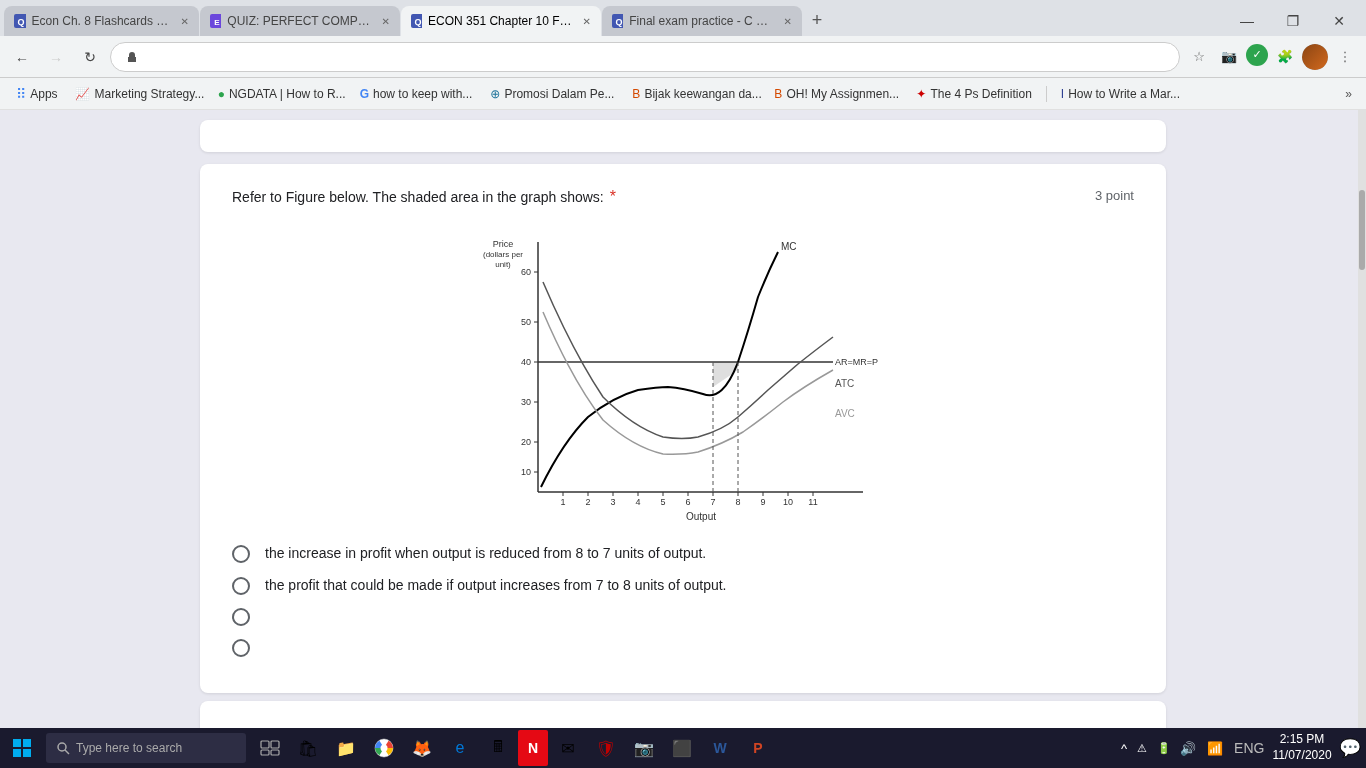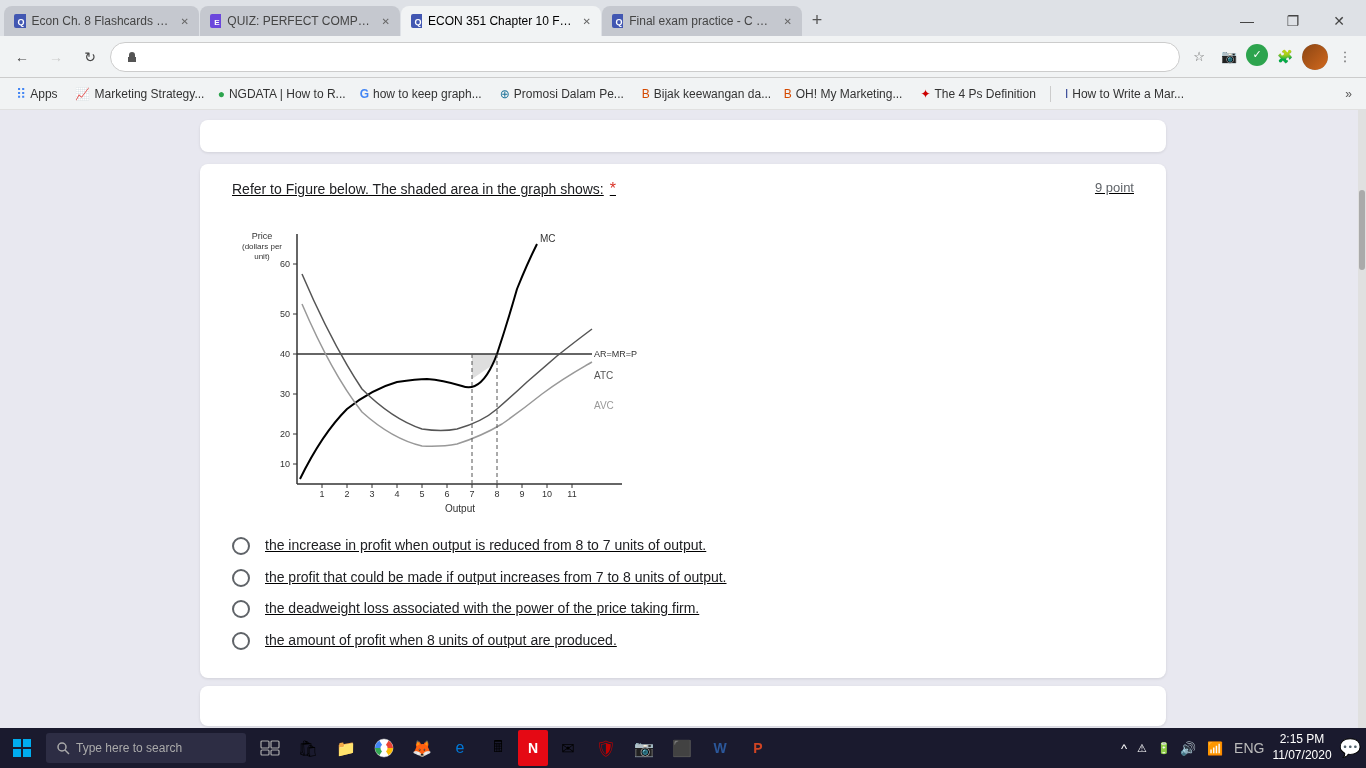--- a/index.html
+++ b/index.html
@@ -25,28 +25,28 @@
     .bookmarks-bar { background: #f1f3f4; display: flex; align-items: center; padding: 2px 8px; gap: 2px; height: 32px; border-bottom: 1px solid #e0e0e0; font-size: 12px; overflow: hidden; }
     .bookmark { display: flex; align-items: center; gap: 4px; padding: 3px 8px; border-radius: 4px; cursor: pointer; white-space: nowrap; color: #333; max-width: 140px; overflow: hidden; }
     .bookmark-more { margin-left: auto; padding: 3px 6px; cursor: pointer; color: #555; }
 
     
     .content-area { background: #e8e8f0; height: calc(768px - 110px - 40px); overflow-y: hidden; display: flex; justify-content: center; padding: 0; position: relative; }
     
     .page-content { width: 100%; max-width: 1366px; overflow-y: auto; padding: 10px 280px; }
 
     
-    .question-card { background: white; border-radius: 8px; padding: 16px 32px; margin-bottom: 8px; box-shadow: 0 1px 3px rgba(0,0,0,0.1); text-decoration: underline; }
+    .question-card { background: white; border-radius: 8px; padding: 24px 32px; margin-bottom: 8px; box-shadow: 0 1px 3px rgba(0,0,0,0.1); }
     .question-header { display: flex; justify-content: space-between; align-items: flex-start; margin-bottom: 16px; }
     .question-text { font-size: 14px; color: #202124; flex: 1; }
     .required-star { color: #d93025; margin-left: 4px; }
     .point-label { font-size: 13px; color: #5f6368; white-space: nowrap; margin-left: 12px; }
     
     
-    .graph-container { display: flex; margin: 12px 0; }
+    .graph-container { display: flex; justify-content: center; margin: 12px 0; }
     
     
     .radio-option { display: flex; align-items: flex-start; gap: 15px; margin: 12px 0; cursor: pointer; }
     .radio-circle { width: 18px; height: 18px; border: 2px solid #5f6368; border-radius: 50%; flex-shrink: 0; margin-top: 1px; background: white; }
     .radio-label { font-size: 14px; color: #202124; line-height: 1.4; }
 
     
     .bottom-card { background: white; border-radius: 8px; padding: 20px 32px; margin-bottom: 16px; box-shadow: 0 1px 3px rgba(0,0,0,0.1); }
 
     
@@ -142,33 +142,33 @@
     <div class="bookmark">
       <span>📈</span>
       <span>Marketing Strategy...</span>
     </div>
     <div class="bookmark">
       <span style="color:#2da44e;">●</span>
       <span>NGDATA | How to R...</span>
     </div>
     <div class="bookmark">
       <span style="font-size:12px; color:#4285f4; font-weight:bold;">G</span>
-      <span>how to keep graph...</span>
+      <span>how to keep with...</span>
     </div>
     <div class="bookmark">
       <span style="color:#21759b;">⊕</span>
       <span>Promosi Dalam Pe...</span>
     </div>
     <div class="bookmark">
       <span style="color:#d44900;">B</span>
       <span>Bijak keewangan da...</span>
     </div>
     <div class="bookmark">
       <span style="color:#d44900;">B</span>
-      <span>OH! My Marketing...</span>
+      <span>OH! My Assignmen...</span>
     </div>
     <div class="bookmark">
       <span style="color:#cc0000;">✦</span>
       <span>The 4 Ps Definition</span>
     </div>
     <div style="width:1px; background:#ccc; height:16px; margin:0 4px;"></div>
     <div class="bookmark">
       <span style="color:#2c3e91;">I</span>
       <span>How to Write a Mar...</span>
     </div>
@@ -180,21 +180,21 @@
   <div class="page-content" style="padding: 10px 200px;">
 
     <div style="background:white; border-radius:8px; padding:16px 32px; margin-bottom:12px; box-shadow:0 1px 3px rgba(0,0,0,0.1); height:20px; overflow:hidden;"></div>
 
     <div class="question-card">
       <div class="question-header">
         <div style="display:flex; align-items:baseline; gap:2px;">
           <span class="question-text">Refer to Figure below. The shaded area in the graph shows:</span>
           <span class="required-star">*</span>
         </div>
-        <span class="point-label">9 point</span>
+        <span class="point-label">3 point</span>
       </div>
 
       <div class="graph-container">
         <svg width="420" height="310">
 
           <line x1="65" y1="20" x2="65" y2="270" stroke="#333" stroke-width="1.5"></line>
           <line x1="65" y1="270" x2="390" y2="270" stroke="#333" stroke-width="1.5"></line>
 
           <text x="30" y="25" font-size="9" fill="#333" text-anchor="middle">Price</text>
           <text x="30" y="35" font-size="8" fill="#333" text-anchor="middle">(dollars per</text>
@@ -266,25 +266,23 @@
         <div class="radio-option">
           <div class="radio-circle"></div>
           <span class="radio-label">the increase in profit when output is reduced from 8 to 7 units of output.</span>
         </div>
         <div class="radio-option">
           <div class="radio-circle"></div>
           <span class="radio-label">the profit that could be made if output increases from 7 to 8 units of output.</span>
         </div>
         <div class="radio-option">
           <div class="radio-circle"></div>
-          <span class="radio-label">the deadweight loss associated with the power of the price taking firm.</span>
         </div>
         <div class="radio-option">
           <div class="radio-circle"></div>
-          <span class="radio-label">the amount of profit when 8 units of output are produced.</span>
         </div>
       </div>
     </div>
 
     <div class="bottom-card">
       
     </div>
   </div>
 
   <div style="position:absolute; right:0; top:0; width:8px; height:100%; background:#e0e0e0;">

